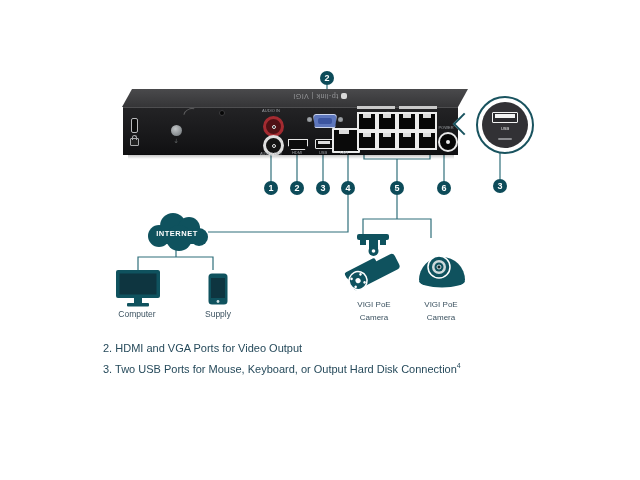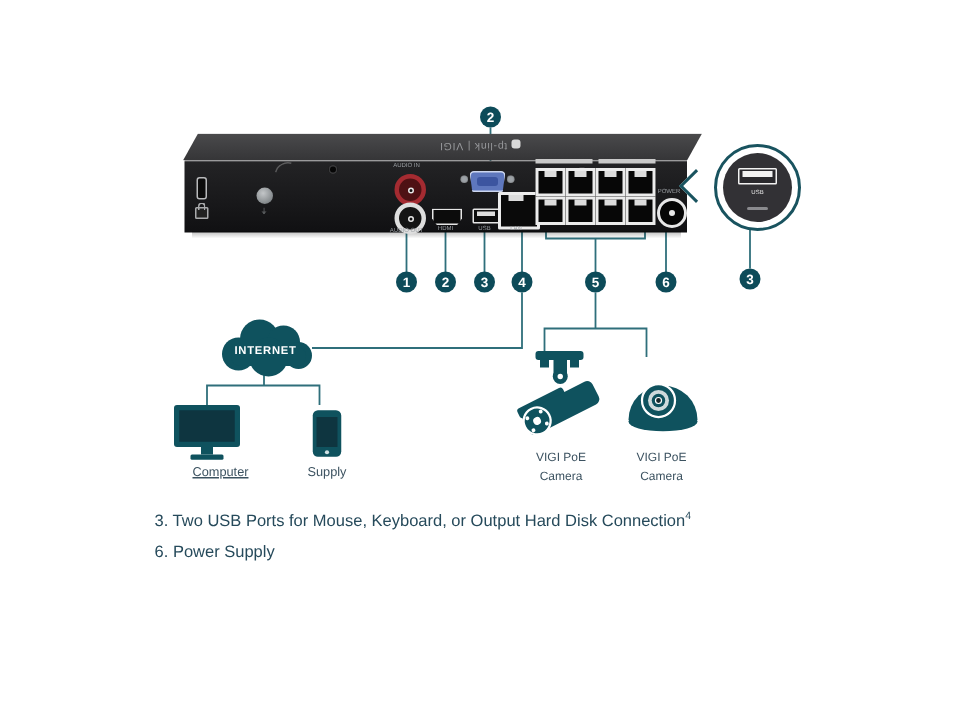--- a/index.html
+++ b/index.html
@@ -199,21 +199,21 @@
     </g>
     <text x="35" y="26" text-anchor="middle" fill="#ffffff" font-family="Liberation Sans, sans-serif" font-size="7.5" font-weight="bold" letter-spacing="0.5">INTERNET</text>
   </svg>
 
   <svg class="abs" style="left:115px;top:270px;" width="46" height="40" viewBox="0 0 46 40">
     <rect x="1" y="0" width="44" height="28" rx="2" fill="#0f525e"></rect>
     <rect x="4.5" y="3.5" width="37" height="21" fill="#0e3540"></rect>
     <rect x="19" y="28" width="8" height="5" fill="#0f525e"></rect>
     <rect x="12" y="33" width="22" height="3.5" rx="1" fill="#0f525e"></rect>
   </svg>
-  <div class="abs small-label" style="left:117px;top:309px;width:60px;text-decoration:underline;">Computer</div>
+  <div class="abs small-label" style="left:107px;top:309px;width:60px;">Computer</div>
 
   <svg class="abs" style="left:208px;top:273px;" width="20" height="33" viewBox="0 0 20 33">
     <rect x="0.5" y="0.5" width="19" height="31" rx="3.5" fill="#0f525e"></rect>
     <rect x="3" y="5" width="14" height="20" fill="#0e3540"></rect>
     <circle cx="10" cy="28.5" r="1.4" fill="#cfe0e3"></circle>
   </svg>
   <div class="abs small-label" style="left:188px;top:309px;width:60px;">Supply</div>
 
   <svg class="abs" style="left:342px;top:232px;" width="66" height="66" viewBox="0 0 66 66">
     <g fill="#0f525e">
@@ -250,22 +250,22 @@
     <circle cx="25" cy="24" r="4.5" fill="#0f525e"></circle>
     <circle cx="25" cy="24" r="2" fill="#17282c" stroke="#ffffff" stroke-width="0.8"></circle>
   </svg>
   <div class="abs cam-label" style="left:411px;top:298px;width:60px;">
     <div>VIGI PoE</div>
     <div>Camera</div>
   </div>
 
   <div class="abs legend">
     <div class="legend-item">
+      <span>2.</span>
+      <span>HDMI and VGA Ports for Video Output</span><sup></sup>
+    </div>
+    <div class="legend-item">
       <span>3.</span>
       <span>Two USB Ports for Mouse, Keyboard, or Output Hard Disk Connection</span><sup>4</sup>
     </div>
-    <div class="legend-item">
-      <span>6.</span>
-      <span>Power Supply</span><sup></sup>
-    </div>
   </div>
 
 </div>
 
 </body></html>

